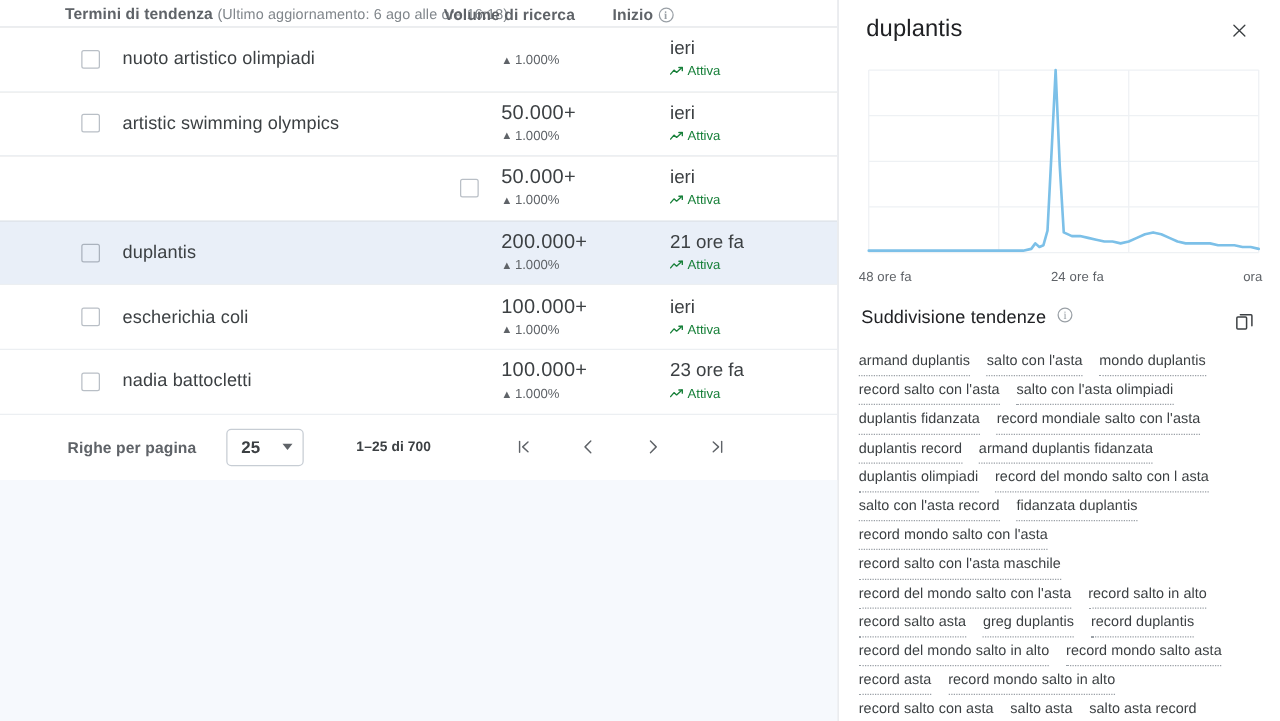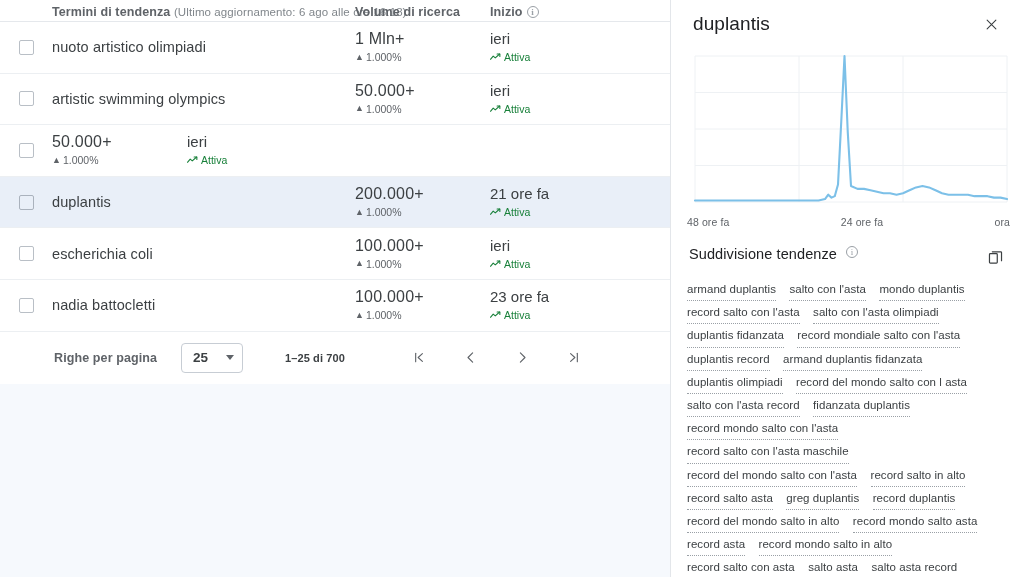--- a/index.html
+++ b/index.html
@@ -57,20 +57,21 @@
     position: relative; top: 0px;
   }
 
   .row {
     display: flex;
     align-items: center;
     height: 51.6px;
     border-bottom: 1px solid #eceff2;
     background: #fff;
     padding-right: 14px;
+    justify-content: flex-end;
   }
   .row.selected { background: #e9eff8; }
 
   .cell-check { width: 52px; display: flex; justify-content: center; align-items: center; }
   .cbox {
     width: 15px; height: 15px;
     border: 1.5px solid #b9bfc6;
     border-radius: 2px;
     background: transparent;
     display: block;
@@ -239,21 +240,20 @@
         </div>
       </div>
 
       <div id="rows-container">
           <div class="row">
             <div class="cell-check">
               <span class="cbox"></span>
             </div>
             <div class="cell-term">nuoto artistico olimpiadi</div>
             <div class="cell-vol">
-              <div class="vol-main">1 Mln+</div>
               <div class="vol-delta">
                 <span class="arrow-up">▲</span>
                 <span>1.000%</span>
               </div>
             </div>
             <div class="cell-start">
               <div class="start-main">ieri</div>
               <div class="start-status">
                 <svg class="trend-ico" viewBox="0 0 24 16">
                   <path d="M1 13 L7 6 L11.5 10 L21 1.5" fill="none" stroke="#18803a" stroke-width="2.4" stroke-linecap="round" stroke-linejoin="round"></path>

